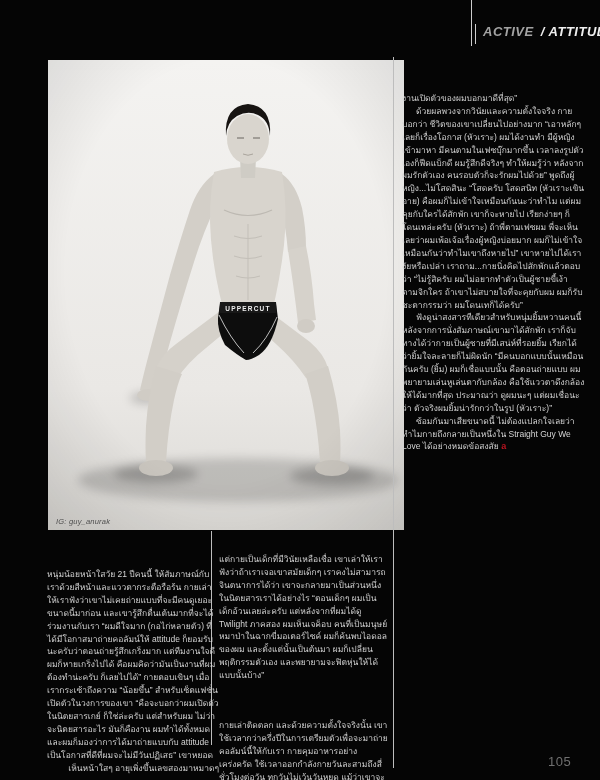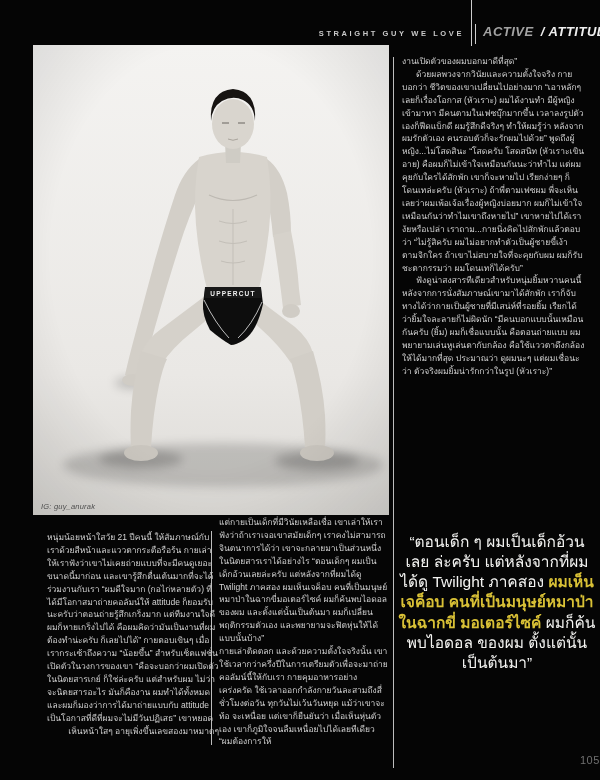--- a/index.html
+++ b/index.html
@@ -8,50 +8,49 @@
   
   .strapline{position:absolute;left:250px;top:29px;width:214px;text-align:right;
     font-size:7.5px;letter-spacing:2.6px;color:#c9c9c9;font-weight:600;}
   .hdr-line1{position:absolute;left:471px;top:0;width:1px;height:46px;background:#cdcdcd;}
   .hdr-line2{position:absolute;left:475px;top:24px;width:1px;height:20px;background:#cdcdcd;}
   .section-tag{position:absolute;left:483px;top:24px;font-size:13px;font-style:italic;
     font-weight:700;letter-spacing:.5px;white-space:nowrap;}
   .section-tag .active{color:#a3a3a3;}
   .section-tag .suffix{color:#efefef;font-weight:600;margin-left:3px;}
   
-  .photo{position:absolute;left:33px;top:45px;width:356px;height:470px;margin:0;padding:0;}
+  .photo{position:absolute;left:33px;top:45px;width:356px;height:470px;margin:15px;padding:0;}
   .photo svg{display:block;width:356px;height:470px;}
   .photo-caption{position:absolute;left:8px;bottom:4px;font-style:italic;font-size:7.5px;
     color:#4c4c4c;letter-spacing:.2px;}
   
   .rule{position:absolute;background:#bdbdbd;width:1px;}
   .rule-right{left:393px;top:57px;height:711px;}
   .rule-mid{left:211px;top:531px;height:214px;}
   
   .col{position:absolute;color:#d4d4d4;font-size:8.5px;line-height:1.52;text-align:left;}
   .col p{margin:0;text-indent:14px;}
-  .col p.no-indent{text-indent:0;}
+  .col p.no-indent{text-indent:0;margin-top:37px;}
   .col-right{left:402px;top:55px;width:183px;}
   .col-left{left:47px;top:531px;width:172px;}
   .col-left p.tail{text-align:right;text-indent:0;}
   .col-mid{left:219px;top:516px;width:170px;}
   .endmark{color:#bc1420;font-weight:700;font-size:9px;font-style:normal;}
   
   .pull-quote{position:absolute;left:398px;top:532px;width:198px;margin:0;
     color:#f4f4f2;font-size:15.5px;line-height:1.3;text-align:center;font-weight:500;}
   .pull-quote .hl{color:#d9c136;font-weight:700;}
   
-  .pagenum{position:absolute;left:580px;top:754px;font-size:11px;color:#707070;letter-spacing:.5px;}
+  .pagenum{position:absolute;left:548px;top:754px;font-size:13px;color:#707070;letter-spacing:.5px;}
 </style>
 </head>
 <body>
 
 <div class="page">
 
-  <div class="strapline">STRAIGHT GUY WE LOVE</div>
   <div class="hdr-line1"></div>
   <div class="hdr-line2"></div>
   <div class="section-tag">
     <span class="active">ACTIVE</span>
     <span class="suffix">/ ATTITUDE</span>
   </div>
 
   <figure class="photo">
     <svg viewBox="0 0 356 470">
       <defs>
@@ -109,25 +108,23 @@
     <figcaption class="photo-caption">IG: guy_anurak</figcaption>
   </figure>
 
   <div class="rule rule-right"></div>
   <div class="rule rule-mid"></div>
 
   <section class="col col-right">
     <p class="no-indent">งานเปิดตัวของผมบอกมาดีที่สุด”</p>
     <p>ด้วยผลพวงจากวินัยและความตั้งใจจริง กายบอกว่า ชีวิตของเขาเปลี่ยนไปอย่างมาก “เอาหลักๆ เลยก็เรื่องโอกาส (หัวเราะ) ผมได้งานทำ มีผู้หญิงเข้ามาหา มีคนตามในเฟซบุ๊กมากขึ้น เวลาลงรูปตัวเองก็ฟีดแบ็กดี ผมรู้สึกดีจริงๆ ทำให้ผมรู้ว่า หลังจากผมรักตัวเอง คนรอบตัวก็จะรักผมไปด้วย” พูดถึงผู้หญิง...ไม่โสดสินะ “โสดครับ โสดสนิท (หัวเราะเขินอาย) คือผมก็ไม่เข้าใจเหมือนกันนะว่าทำไม แต่ผมคุยกับใครได้สักพัก เขาก็จะหายไป เรียกง่ายๆ ก็โดนเทล่ะครับ (หัวเราะ) ถ้าพี่ตามเฟซผม พี่จะเห็นเลยว่าผมเพ้อเจ้อเรื่องผู้หญิงบ่อยมาก ผมก็ไม่เข้าใจเหมือนกันว่าทำไมเขาถึงหายไป” เขาหายไปได้เรางัยหรือเปล่า เราถาม...กายนิ่งคิดไปสักพักแล้วตอบว่า “ไม่รู้สิครับ ผมไม่อยากทำตัวเป็นผู้ชายขี้เง้า ตามจิกใคร ถ้าเขาไม่สบายใจที่จะคุยกับผม ผมก็รับชะตากรรมว่า ผมโดนเทก็ได้ครับ”</p>
     <p>ฟังดูน่าสงสารทีเดียวสำหรับหนุ่มยิ้มหวานคนนี้ หลังจากการนั่งสัมภาษณ์เขามาได้สักพัก เราก็จับทางได้ว่ากายเป็นผู้ชายที่มีเสน่ห์ที่รอยยิ้ม เรียกได้ว่ายิ้มใจละลายก็ไม่ผิดนัก “มีคนบอกแบบนั้นเหมือนกันครับ (ยิ้ม) ผมก็เชื่อแบบนั้น คือตอนถ่ายแบบ ผมพยายามเล่นหูเล่นตากับกล้อง คือใช้แววตาดึงกล้องให้ได้มากที่สุด ประมาณว่า ดูผมนะๆ แต่ผมเชื่อนะว่า ตัวจริงผมยิ้มน่ารักกว่าในรูป (หัวเราะ)”</p>
+    <p><span>ซ้อมกันมาเสียขนาดนี้ ไม่ต้องแปลกใจเลยว่า ทำไมกายถึงกลายเป็นหนึ่งใน Straight Guy We Love ได้อย่างหมดข้อสงสัย</span> <span class="endmark">a</span></p>
   </section>
 
-  <blockquote class="pull-quote">
-    <span>“ตอนเด็ก ๆ ผมเป็นเด็กอ้วนเลย ล่ะครับ แต่หลังจากที่ผมได้ดู Twilight ภาคสอง </span><span class="hl">ผมเห็นเจค็อบ คนที่เป็นมนุษย์หมาป่า ในฉากขี่ มอเตอร์ไซค์</span><span> ผมก็ค้นพบไอดอล ของผม ตั้งแต่นั้นเป็นต้นมา”</span>
-  </blockquote>
 
   <section class="col col-left">
     <p class="no-indent">หนุ่มน้อยหน้าใสวัย 21 ปีคนนี้ ให้สัมภาษณ์กับเราด้วยสีหน้าและแววตากระตือรือร้น กายเล่าให้เราฟังว่าเขาไม่เคยถ่ายแบบที่จะมีคนดูเยอะขนาดนี้มาก่อน และเขารู้สึกตื่นเต้นมากที่จะได้ร่วมงานกับเรา “ผมดีใจมาก (กอไก่หลายตัว) ที่ได้มีโอกาสมาถ่ายคอลัมน์ให้ attitude ก็ยอมรับนะครับว่าตอนถ่ายรู้สึกเกร็งมาก แต่ทีมงานใจดี ผมก็หายเกร็งไปได้ คือผมคิดว่ามันเป็นงานที่ผมต้องทำน่ะครับ ก็เลยไปได้” กายตอบเขินๆ เมื่อเรากระเซ้าถึงความ “น้อยขึ้น” สำหรับเซ็ตแฟชั่นเปิดตัวในวงการของเขา “คือจะบอกว่าผมเปิดตัวในนิตยสารเกย์ ก็ใช่ล่ะครับ แต่สำหรับผม ไม่ว่าจะนิตยสารอะไร มันก็คืองาน ผมทำได้ทั้งหมด และผมก็มองว่าการได้มาถ่ายแบบกับ attitude เป็นโอกาสที่ดีที่ผมจะไม่มีวันปฏิเสธ” เขาหยอด</p>
     <p class="tail">เห็นหน้าใสๆ อายุเพิ่งขึ้นเลขสองมาหมาดๆ</p>
   </section>
 
   <section class="col col-mid">
     <p class="no-indent">แต่กายเป็นเด็กที่มีวินัยเหลือเชื่อ เขาเล่าให้เราฟังว่าถ้าเราเจอเขาสมัยเด็กๆ เราคงไม่สามารถจินตนาการได้ว่า เขาจะกลายมาเป็นส่วนหนึ่งในนิตยสารเราได้อย่างไร “ตอนเด็กๆ ผมเป็นเด็กอ้วนเลยล่ะครับ แต่หลังจากที่ผมได้ดู Twilight ภาคสอง ผมเห็นเจค็อบ คนที่เป็นมนุษย์หมาป่าในฉากขี่มอเตอร์ไซค์ ผมก็ค้นพบไอดอลของผม และตั้งแต่นั้นเป็นต้นมา ผมก็เปลี่ยนพฤติกรรมตัวเอง และพยายามจะฟิตหุ่นให้ได้แบบนั้นบ้าง”</p>
     <p class="no-indent">กายเล่าติดตลก และด้วยความตั้งใจจริงนั้น เขาใช้เวลากว่าครึ่งปีในการเตรียมตัวเพื่อจะมาถ่ายคอลัมน์นี้ให้กับเรา กายคุมอาหารอย่างเคร่งครัด ใช้เวลาออกกำลังกายวันละสามถึงสี่ชั่วโมงต่อวัน ทุกวันไม่เว้นวันหยุด แม้ว่าเขาจะท้อ จะเหนื่อย แต่เขาก็ยืนยันว่า เมื่อเห็นหุ่นตัวเอง เขาก็ภูมิใจจนลืมเหนื่อยไปได้เลยทีเดียว “ผมต้องการให้</p>
   </section>

